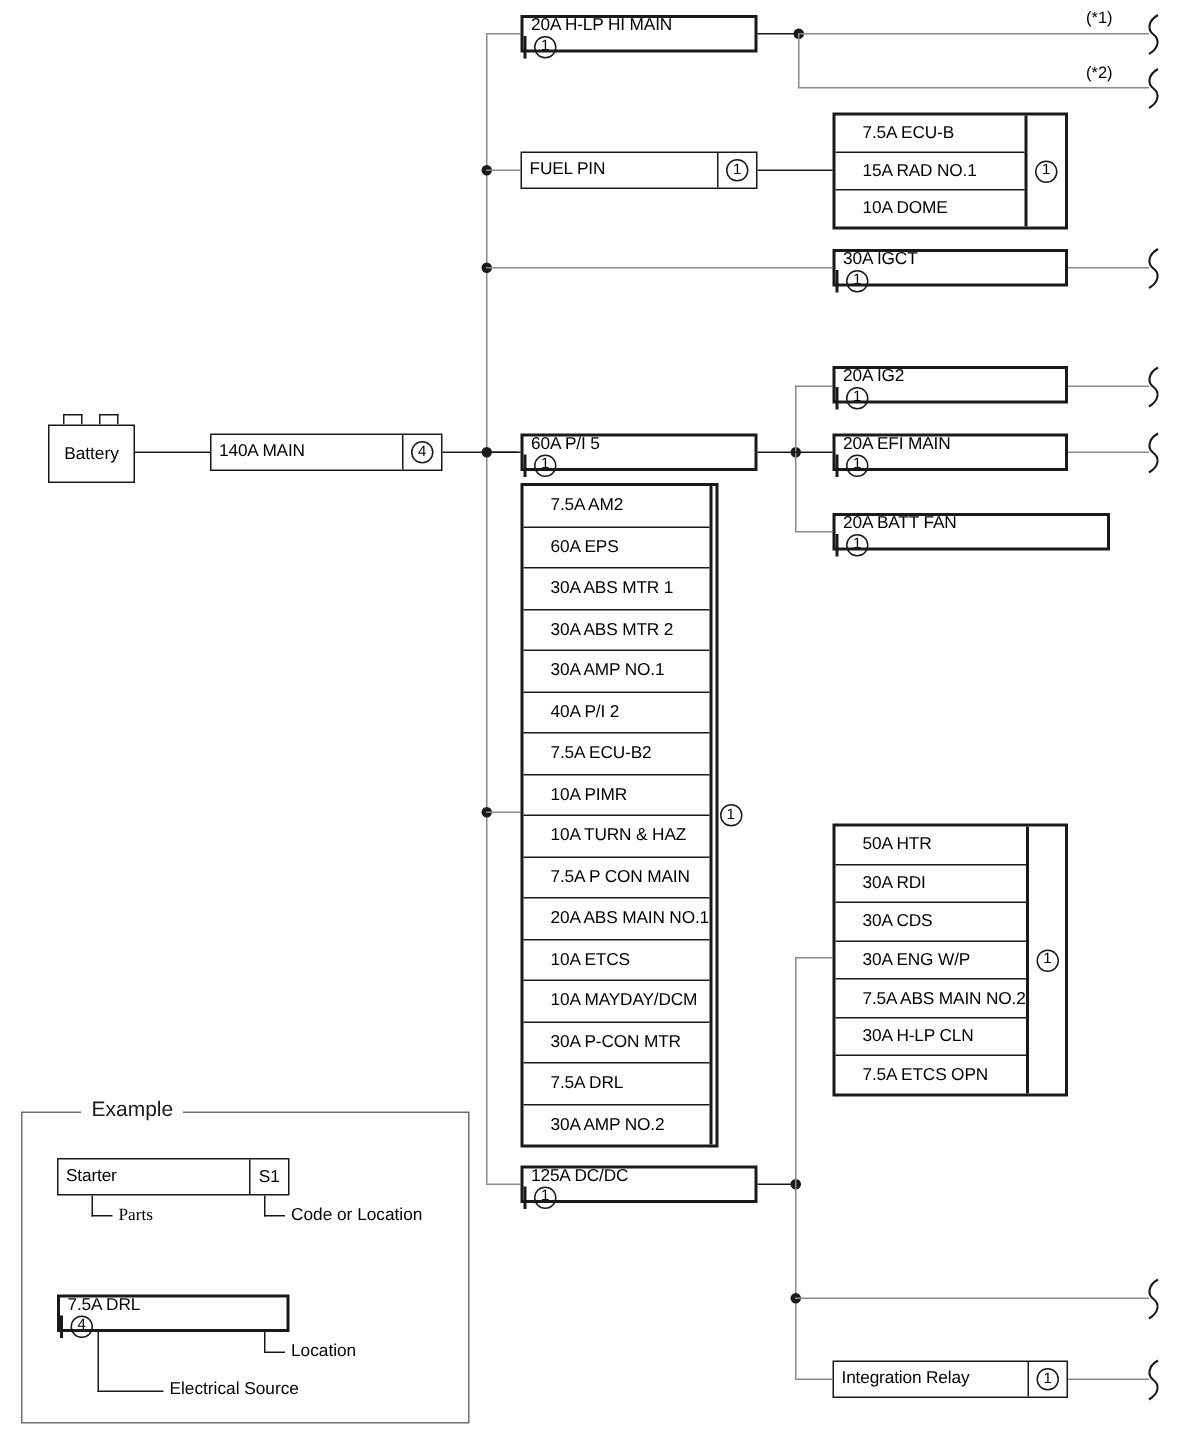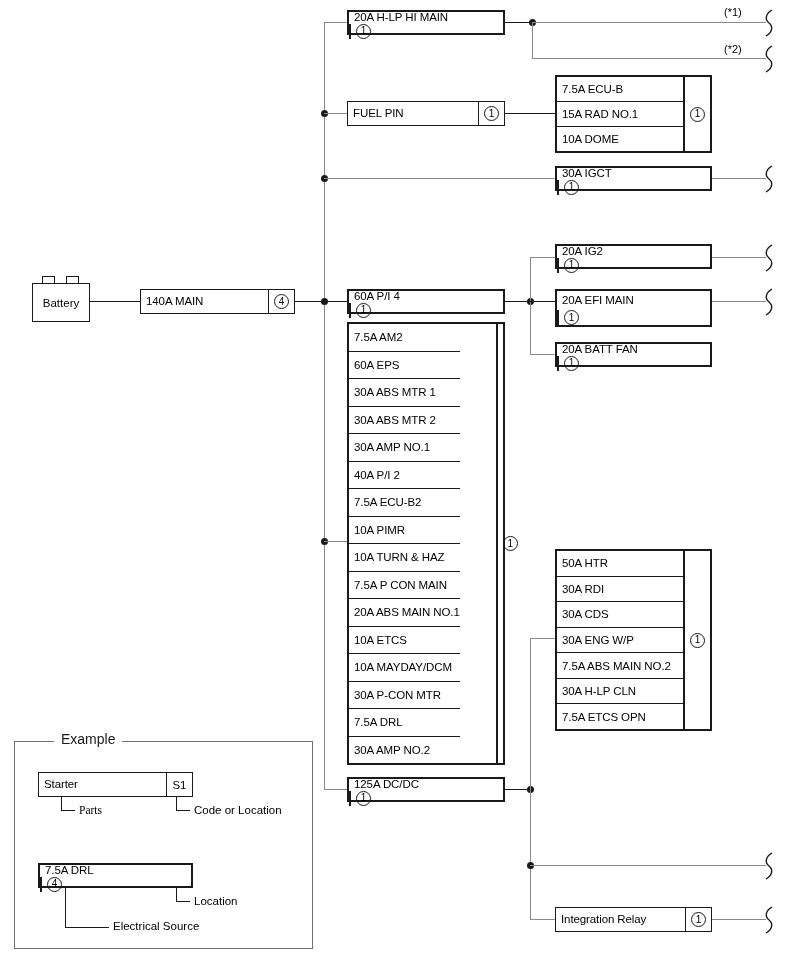--- a/index.html
+++ b/index.html
@@ -96,21 +96,21 @@
   }
   .group .g-rows {
     flex: 1 1 auto;
     display: flex;
     flex-direction: column;
   }
   .group .g-row {
     flex: 1 1 auto;
     display: flex;
     align-items: center;
-    padding-left: 5px;
+    padding-left: 18px;
     font-size: 11.5px;
     border-bottom: 1.5px solid #1a1a1a;
     white-space: nowrap;
     letter-spacing: -0.1px;
     box-sizing: border-box;
   }
   .group .g-row:last-child { border-bottom: none; }
   .group .g-code {
     flex: 0 0 auto;
     width: 25px;
@@ -268,21 +268,21 @@
       <span class="circ">1</span>
     </span>
   </div>
   <div class="wire-h" style="left:712px; top:178px; width:54px;"></div>
   <svg class="squiggle" style="left:762px; top:164px;" viewBox="0 0 14 30">
     <path d="M10 2 C3 6, 3 12, 7 15 C11 18, 11 24, 4 28" fill="none" stroke="#1a1a1a" stroke-width="1.4"></path>
   </svg>
 
   <div class="wire-h dark" style="left:324px; top:301px; width:24px;"></div>
   <div class="fusebox thick" style="left:347px; top:289px; width:158px; height:25px;">
-    <span class="fb-label">60A P/I 4</span>
+    <span class="fb-label">60A P/I 5</span>
     <span class="fb-code">
       <span class="circ">1</span>
     </span>
   </div>
 
   <div class="wire-h dark" style="left:505px; top:301px; width:26px;"></div>
   <div class="node-dot" style="left:527px; top:298px;"></div>
   <div class="wire-v" style="left:530px; top:257px; height:97px;"></div>
   <div class="wire-h" style="left:530px; top:257px; width:26px;"></div>
   <div class="wire-h dark" style="left:530px; top:301px; width:26px;"></div>
@@ -292,40 +292,40 @@
     <span class="fb-label">20A IG2</span>
     <span class="fb-code">
       <span class="circ">1</span>
     </span>
   </div>
   <div class="wire-h" style="left:712px; top:257px; width:54px;"></div>
   <svg class="squiggle" style="left:762px; top:243px;" viewBox="0 0 14 30">
     <path d="M10 2 C3 6, 3 12, 7 15 C11 18, 11 24, 4 28" fill="none" stroke="#1a1a1a" stroke-width="1.4"></path>
   </svg>
 
-  <div class="fusebox thick" style="left:555px; top:289px; width:157px; height:38px;">
+  <div class="fusebox thick" style="left:555px; top:289px; width:157px; height:25px;">
     <span class="fb-label">20A EFI MAIN</span>
     <span class="fb-code">
       <span class="circ">1</span>
     </span>
   </div>
   <div class="wire-h" style="left:712px; top:301px; width:54px;"></div>
   <svg class="squiggle" style="left:762px; top:287px;" viewBox="0 0 14 30">
     <path d="M10 2 C3 6, 3 12, 7 15 C11 18, 11 24, 4 28" fill="none" stroke="#1a1a1a" stroke-width="1.4"></path>
   </svg>
 
-  <div class="fusebox thick" style="left:555px; top:342px; width:157px; height:25px;">
+  <div class="fusebox thick" style="left:555px; top:342px; width:185px; height:25px;">
     <span class="fb-label">20A BATT FAN</span>
     <span class="fb-code">
       <span class="circ">1</span>
     </span>
   </div>
 
   <div class="wire-h" style="left:324px; top:541px; width:24px;"></div>
-  <div class="group" style="left:347px; top:322px; width:158px; height:443px;gap:36px;">
+  <div class="group" style="left:347px; top:322px; width:132px; height:443px;">
     <div class="g-rows">
       <div class="g-row">7.5A AM2</div>
       <div class="g-row">60A EPS</div>
       <div class="g-row">30A ABS MTR 1</div>
       <div class="g-row">30A ABS MTR 2</div>
       <div class="g-row">30A AMP NO.1</div>
       <div class="g-row">40A P/I 2</div>
       <div class="g-row">7.5A ECU-B2</div>
       <div class="g-row">10A PIMR</div>
       <div class="g-row">10A TURN &amp; HAZ</div>

